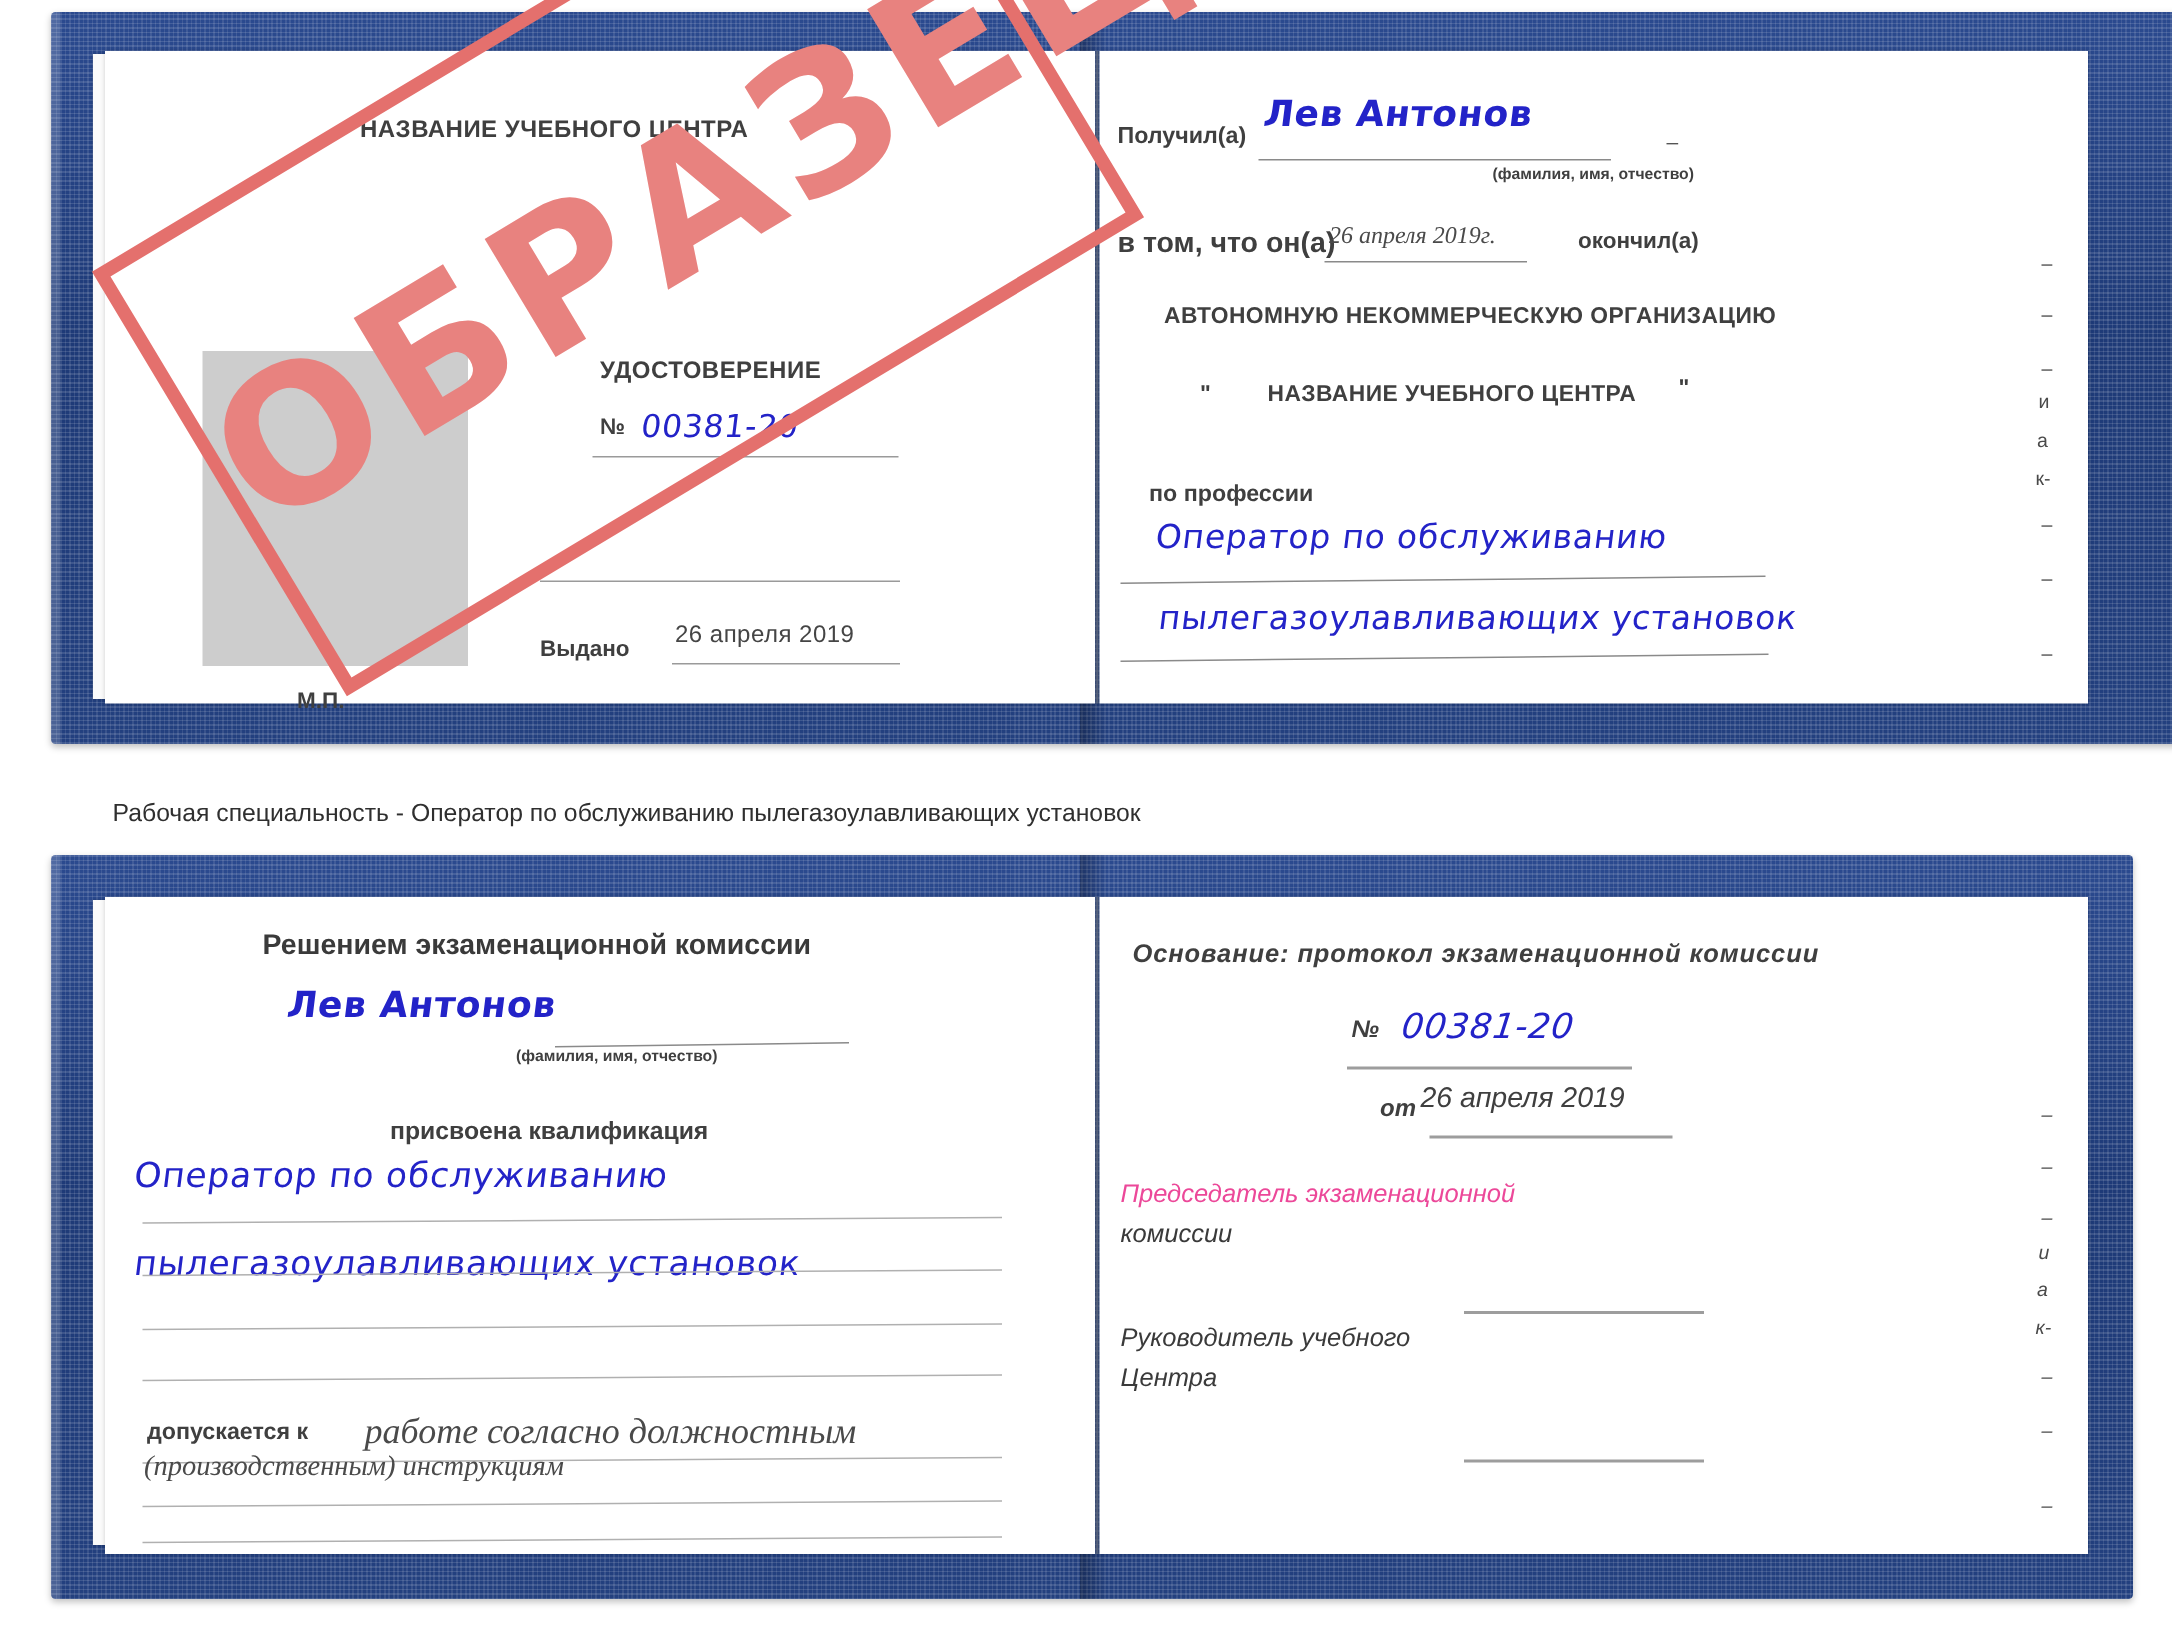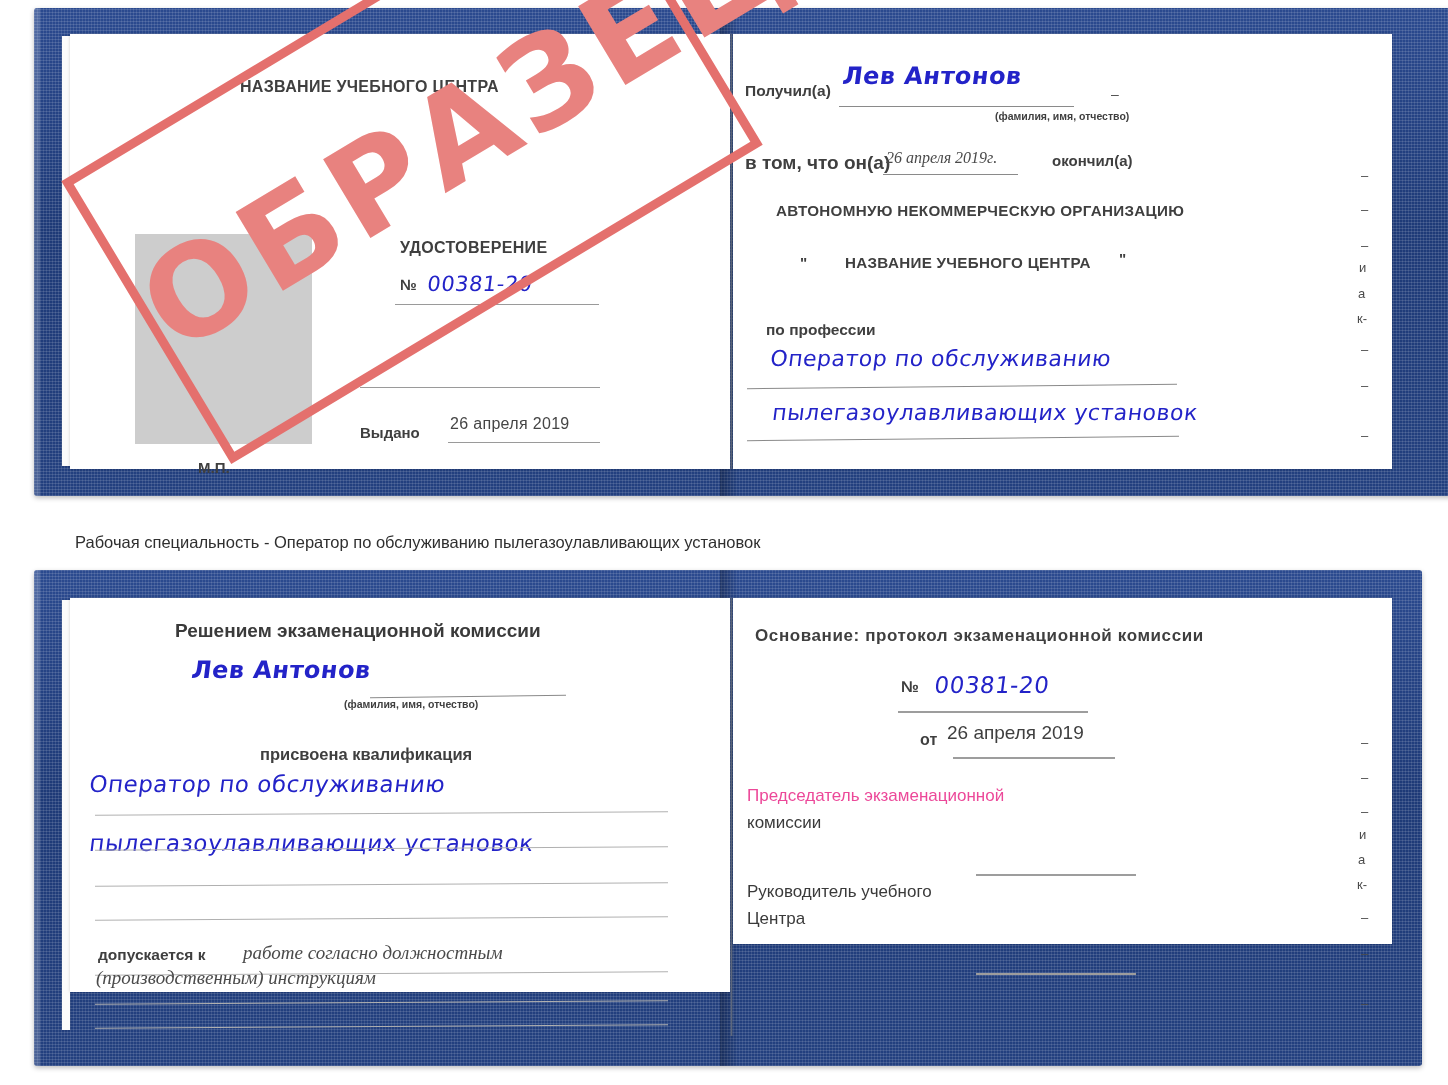--- a/index.html
+++ b/index.html
@@ -164,49 +164,49 @@
 
 <div class="caption" style="left:75px;top:533px;">Рабочая специальность - Оператор по обслуживанию пылегазоулавливающих установок</div>
 
 <div class="book" style="left:34px;top:570px;width:1388px;height:496px;">
 
   <div class="cover"></div>
   <div class="spine-shadow" style="left:686px;width:18px;"></div>
 
   <div class="stack" style="left:28px;top:30px;width:8px;height:430px;"></div>
 
-  <div class="page left" style="left:36px;top:28px;width:660px;height:394px;">
+  <div class="page left" style="left:36px;top:28px;width:660px;height:438px;">
 
     <div class="t bold" style="left:105px;top:22px;font-size:19px;color:#3a3a3a;">Решением экзаменационной комиссии</div>
 
     <div class="t hand" style="left:120px;top:58px;font-size:24px;font-weight:700;">Лев Антонов</div>
     <div class="rule dark" style="left:300px;top:98px;width:196px;transform:rotate(-0.8deg);"></div>
     <div class="t tiny" style="left:238px;top:100px;">(фамилия, имя, отчество)</div>
 
     <div class="t bold" style="left:190px;top:147px;font-size:16.5px;">присвоена квалификация</div>
 
     <div class="t hand" style="left:18px;top:173px;font-size:23px;">Оператор по обслуживанию</div>
     <div class="rule thin" style="left:25px;top:215px;width:573px;transform:rotate(-0.35deg);"></div>
 
     <div class="t hand" style="left:18px;top:232px;font-size:23px;">пылегазоулавливающих установок</div>
     <div class="rule thin" style="left:25px;top:250px;width:573px;transform:rotate(-0.35deg);"></div>
     <div class="rule thin" style="left:25px;top:286px;width:573px;transform:rotate(-0.35deg);"></div>
     <div class="rule thin" style="left:25px;top:320px;width:573px;transform:rotate(-0.35deg);"></div>
 
     <div class="t bold" style="left:28px;top:348px;font-size:15.5px;">допускается к</div>
-    <div class="t serif-it" style="left:173px;top:344px;font-size:19px;">работе согласно должностным</div>
+    <div class="t serif-it" style="left:173px;top:344px;font-size:24px;">работе согласно должностным</div>
     <div class="rule thin" style="left:25px;top:375px;width:573px;transform:rotate(-0.35deg);"></div>
     <div class="t serif-it" style="left:26px;top:369px;font-size:19px;">(производственным) инструкциям</div>
     <div class="rule thin" style="left:25px;top:404px;width:573px;transform:rotate(-0.35deg);"></div>
     <div class="rule thin" style="left:25px;top:428px;width:573px;transform:rotate(-0.35deg);"></div>
   </div>
 
   <div class="fold" style="left:696px;top:28px;height:438px;"></div>
 
-  <div class="page right" style="left:699px;top:28px;width:659px;height:346px;">
+  <div class="page right" style="left:699px;top:28px;width:659px;height:438px;font-style:italic;">
 
     <div class="t bold" style="left:22px;top:28px;font-size:17px;letter-spacing:.6px;">Основание: протокол экзаменационной комиссии</div>
 
     <div class="t bold" style="left:168px;top:80px;font-size:16px;">№</div>
     <div class="t hand" style="left:200px;top:74px;font-size:23px;">00381-20</div>
     <div class="rule" style="left:165px;top:113px;width:190px;height:2px;background:#9d9d9d;"></div>
 
     <div class="t bold" style="left:187px;top:133px;font-size:16px;">от</div>
     <div class="t" style="left:214px;top:124px;font-size:19px;color:#3f3f3f;">26 апреля 2019</div>
     <div class="rule" style="left:220px;top:159px;width:162px;height:2px;background:#9d9d9d;"></div>

